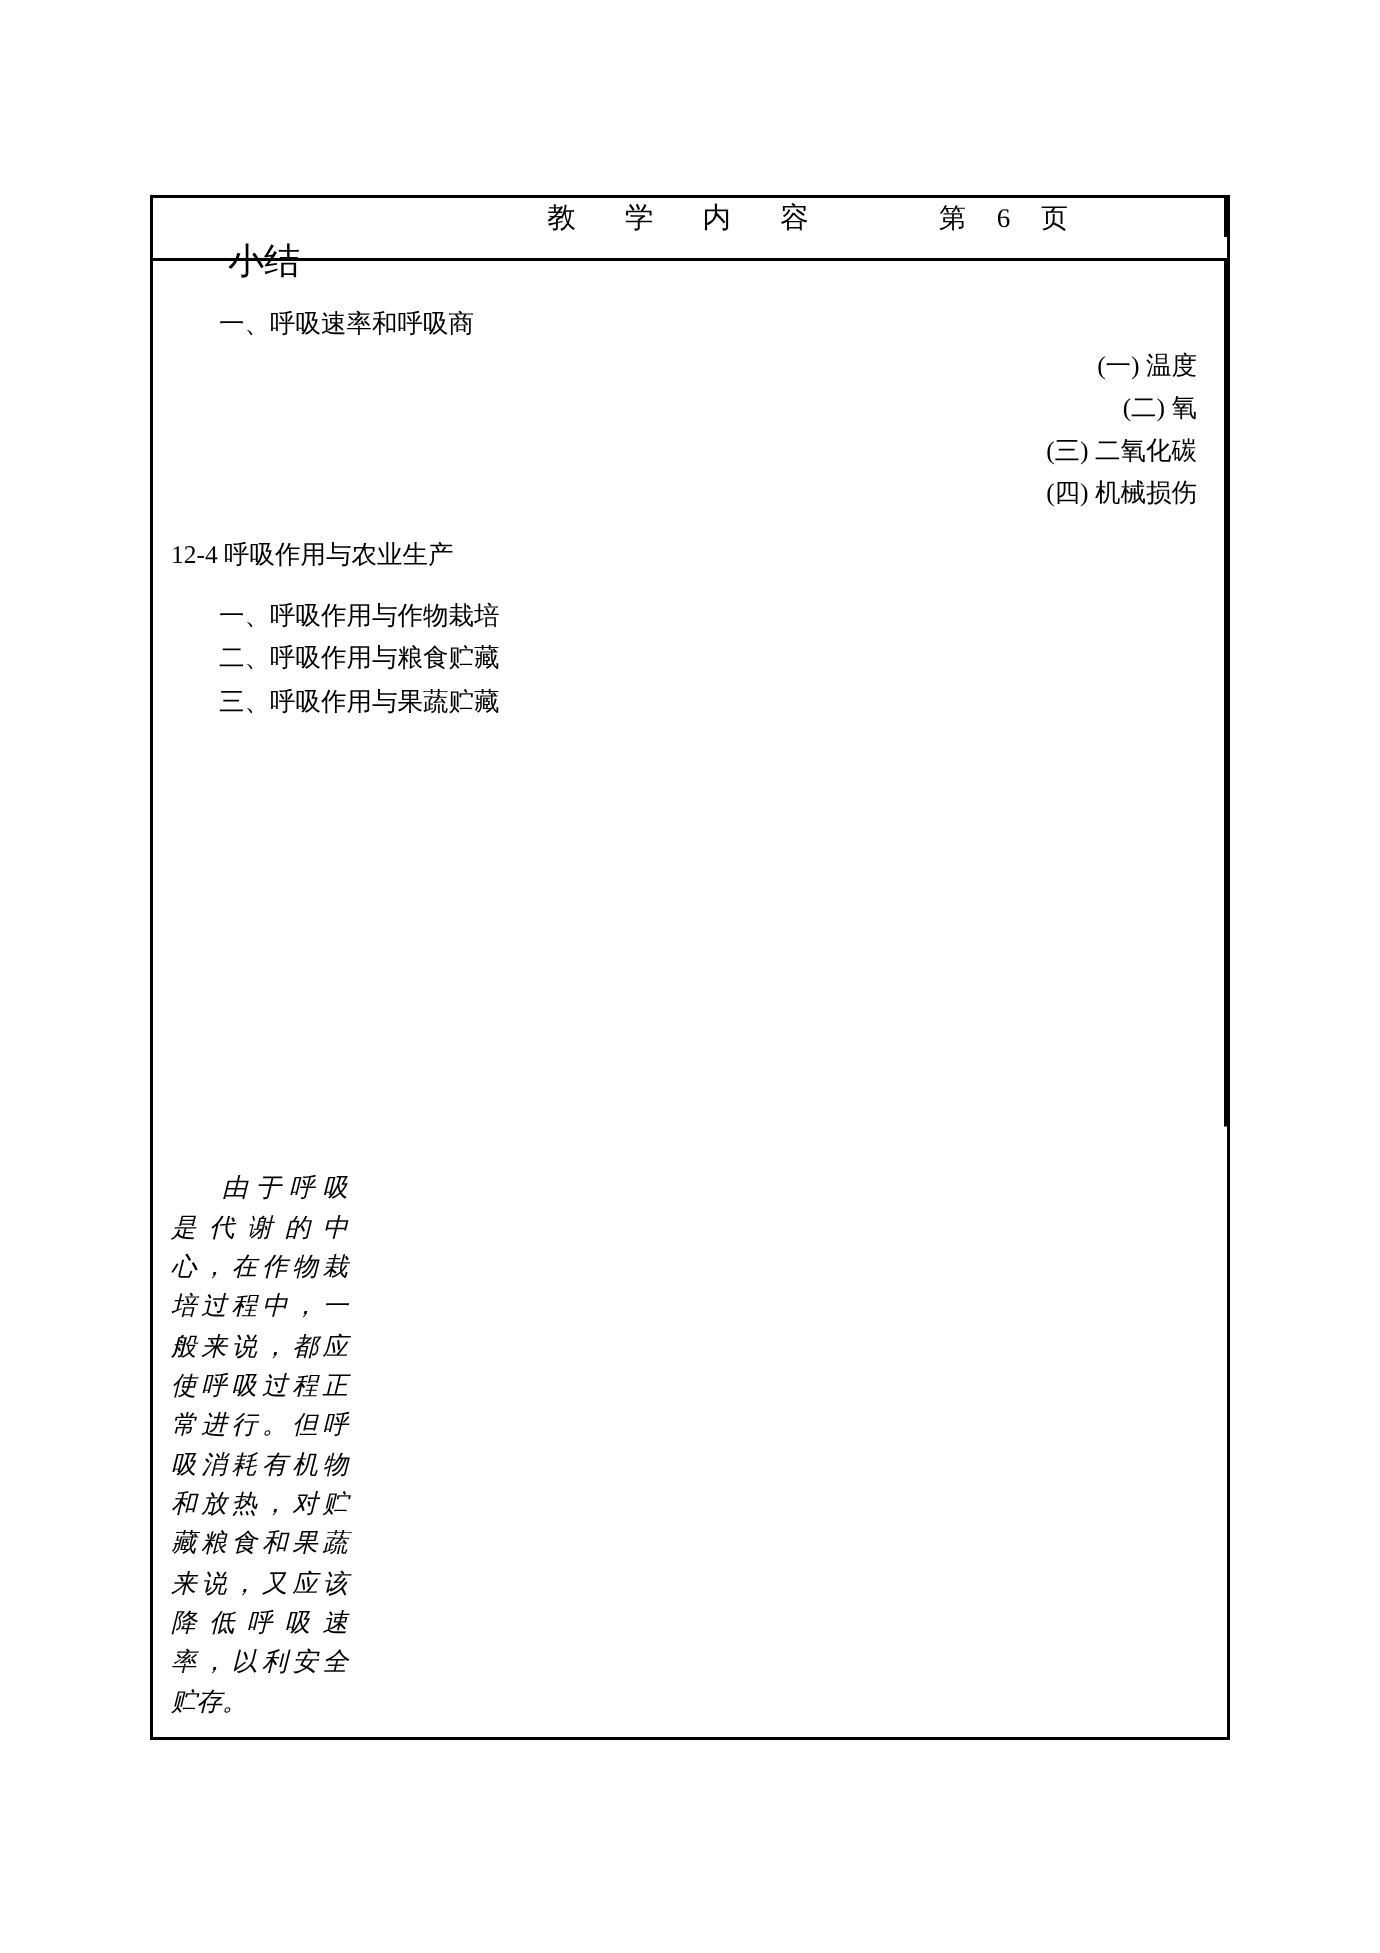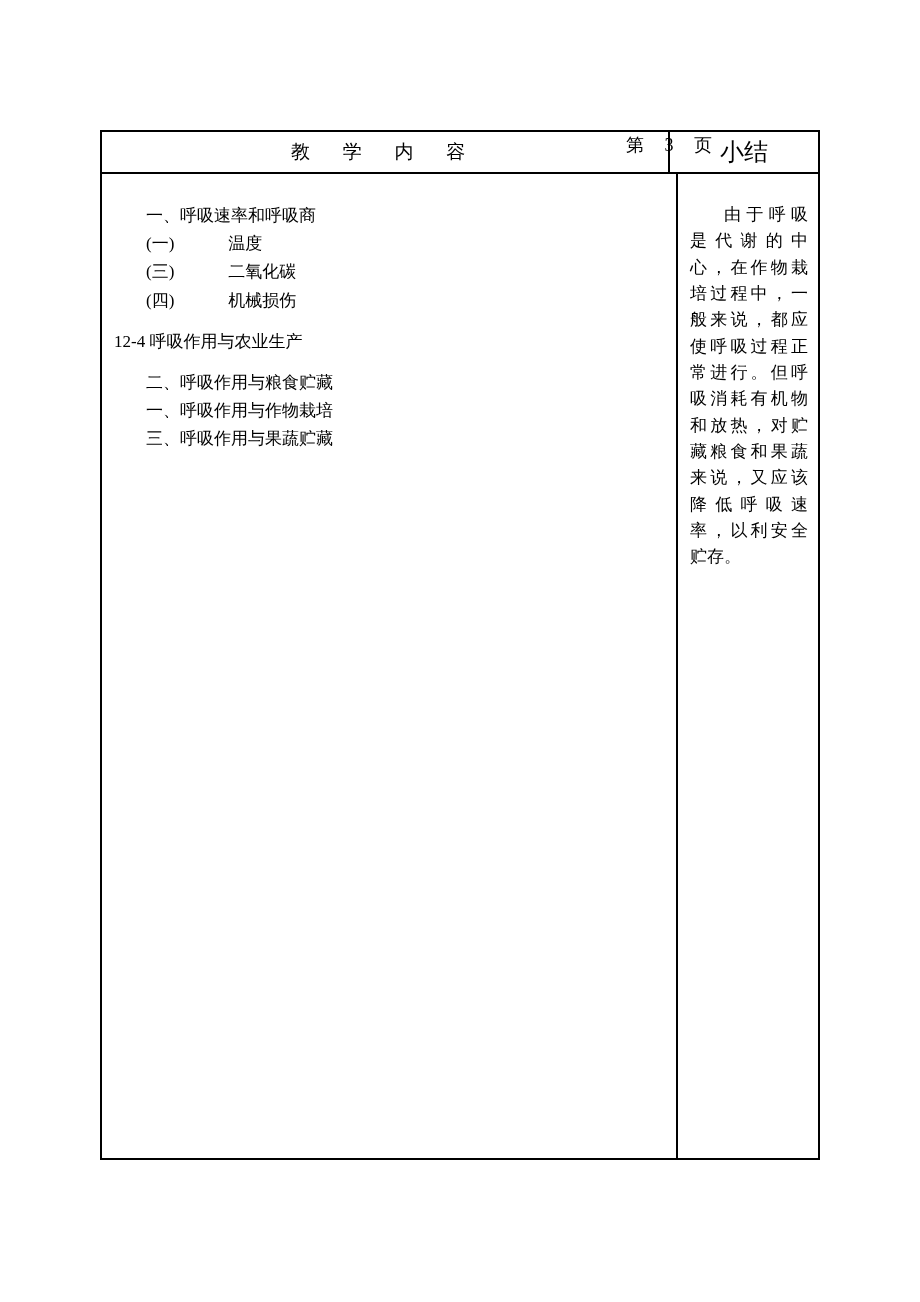--- a/index.html
+++ b/index.html
@@ -1,18 +1,19 @@
 <!DOCTYPE html>
 <html><head>
   <meta charset="utf-8">
   <style>
     * {
       margin: 0;
       padding: 0;
       box-sizing: border-box;
+      flex-direction: column;
     }
     body {
       background: #ffffff;
       font-family: "SimSun", "宋体", serif;
       width: 920px;
       height: 1302px;
       position: relative;
       padding: 130px 100px 100px 100px;
     }
     .page-number {
@@ -62,69 +63,75 @@
       font-size: 17px;
       line-height: 1.6;
     }
     .content-right {
       width: 140px;
       padding: 28px 10px 10px 12px;
       font-size: 17px;
       line-height: 1.55;
       text-align: justify;
       text-justify: inter-character;
+      font-style: italic;
     }
     .outline-item {
       margin-left: 32px;
       margin-bottom: 1px;
     }
     .sub-item {
-      margin-left: 32px;
+      margin-left: 44px;
       margin-bottom: 1px;
+      text-align: right;
     }
     .sub-item-label {
       display: inline-block;
       width: 78px;
     }
     .section-heading {
       margin-top: 14px;
       margin-bottom: 14px;
       margin-left: 0;
     }
     .summary-text {
       text-indent: 2em;
     }
   </style>
 </head>
 <body>
 
-<div class="page-number">第 3 页</div>
+<div class="page-number">第 6 页</div>
 
 <div class="main-table">
   <div class="header-row">
     <div class="header-left">教 学 内 容</div>
     <div class="header-right">小结</div>
   </div>
   <div class="content-row">
     <div class="content-left">
       <div class="outline-item">一、呼吸速率和呼吸商</div>
       <div class="sub-item">
         <span class="sub-item-label">(一)</span>
         <span>温度</span>
       </div>
       <div class="sub-item">
+        <span class="sub-item-label">(二)</span>
+        <span>氧</span>
+      </div>
+      <div class="sub-item">
         <span class="sub-item-label">(三)</span>
         <span>二氧化碳</span>
       </div>
       <div class="sub-item">
         <span class="sub-item-label">(四)</span>
         <span>机械损伤</span>
       </div>
       <div class="section-heading">12-4 呼吸作用与农业生产</div>
+      <div class="outline-item">一、呼吸作用与作物栽培</div>
       <div class="outline-item">二、呼吸作用与粮食贮藏</div>
-      <div class="outline-item">一、呼吸作用与作物栽培</div>
       <div class="outline-item">三、呼吸作用与果蔬贮藏</div>
     </div>
     <div class="content-right">
       <div class="summary-text">由于呼吸是代谢的中心，在作物栽培过程中，一般来说，都应使呼吸过程正常进行。但呼吸消耗有机物和放热，对贮藏粮食和果蔬来说，又应该降低呼吸速率，以利安全贮存。</div>
     </div>
   </div>
 </div>
 
 </body></html>

